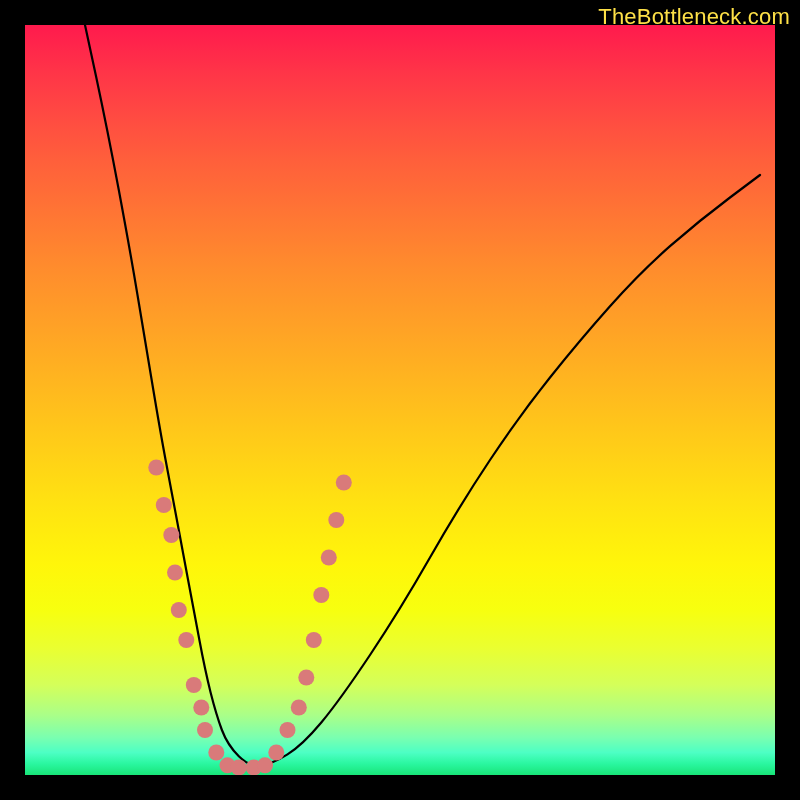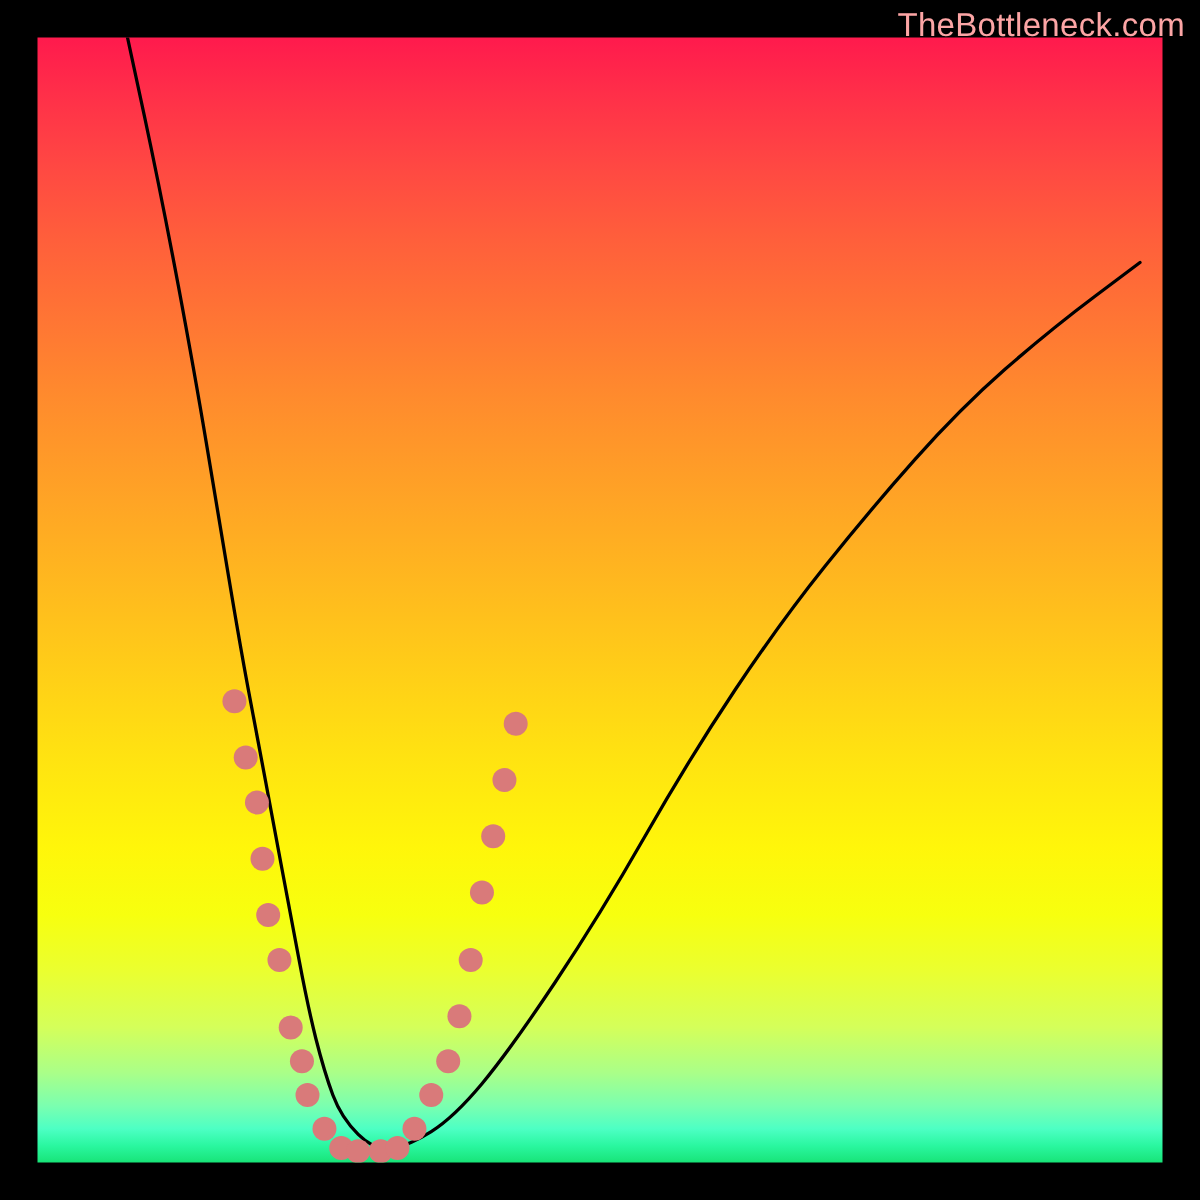--- a/index.html
+++ b/index.html
@@ -36,21 +36,21 @@
       #7affb0 95%,
       #4dffc4 97%,
       #2af7a0 98.5%,
       #18e478 100%
     );
   }
   .watermark {
     position: absolute;
     top: 4px;
     right: 10px;
-    color: #fca5a5;
+    color: #fde047;
     font-size: 22px;
     font-weight: 500;
     letter-spacing: 0.2px;
     z-index: 5;
     user-select: none;
   }
   svg.curve {
     position: absolute;
     left: 0;
     top: 0;

